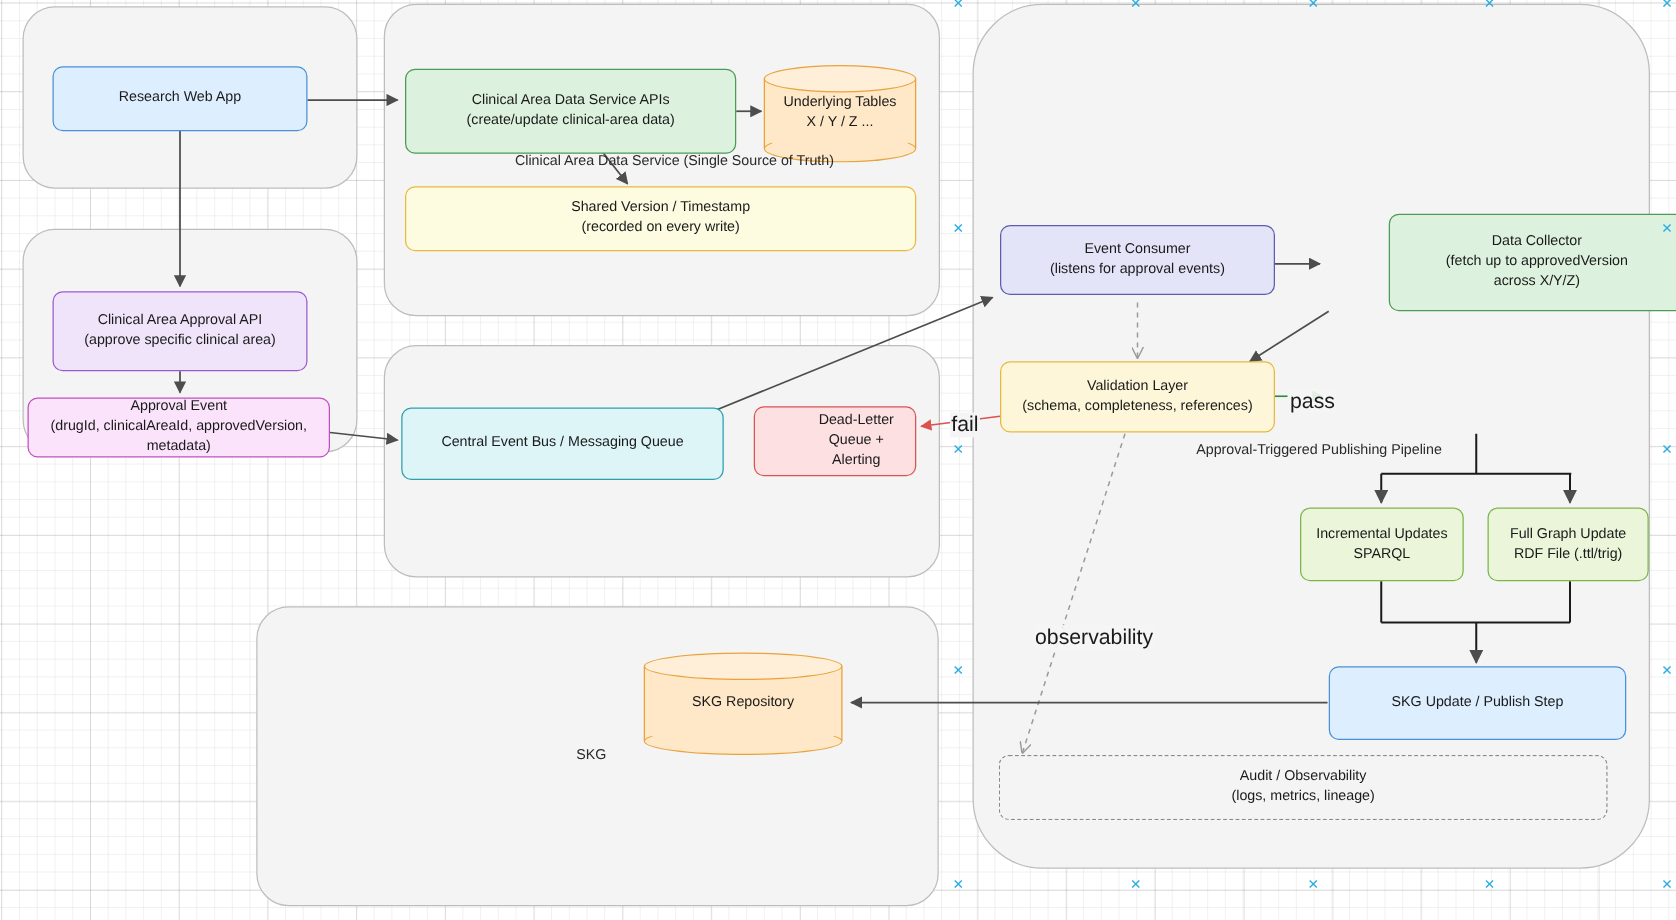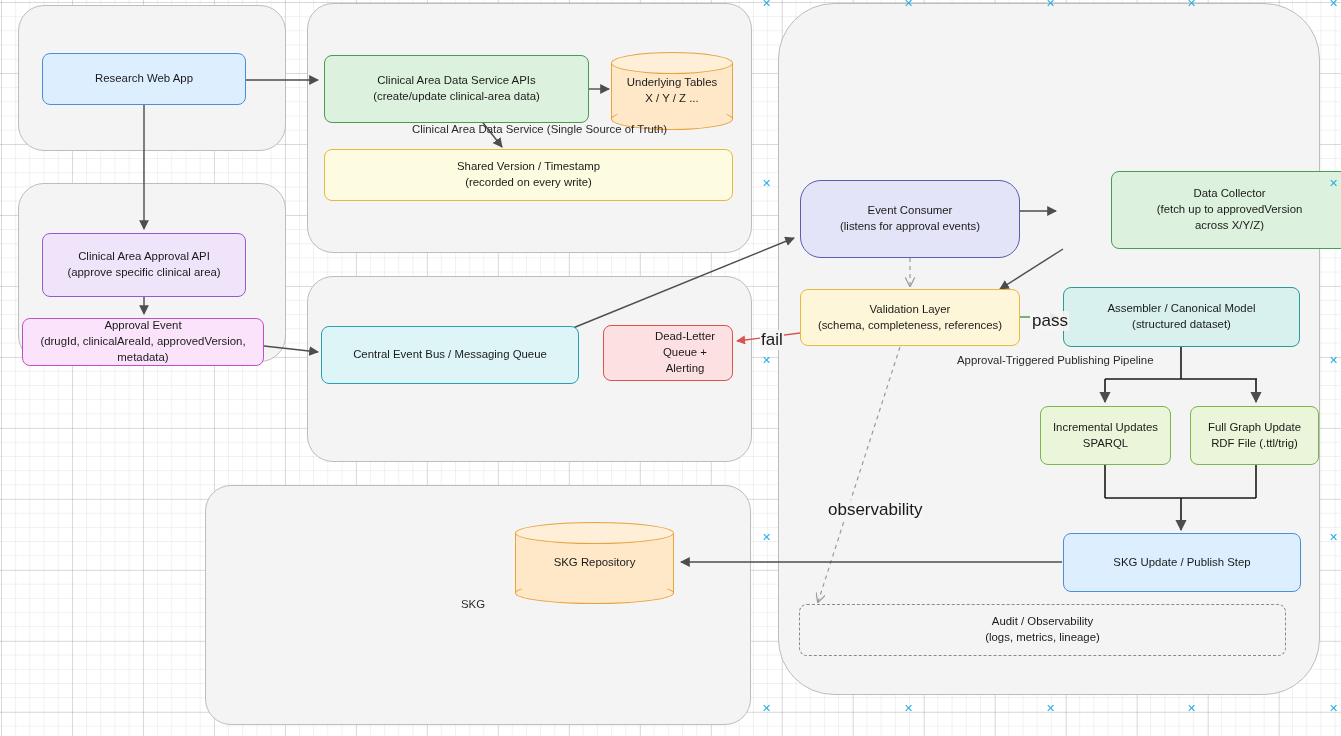--- a/index.html
+++ b/index.html
@@ -192,21 +192,21 @@
     <span><span>Central Event Bus / Messaging Queue</span></span>
   </div>
 
   <div class="node" style="left:603px;top:325px;width:130px;height:56px;background:#fde0e2;border-color:#d9534f;padding-left:40px;">
     <span>
       <span>Dead-Letter Queue +</span><br>
       <span>Alerting</span>
     </span>
   </div>
 
-  <div class="node" style="left:800px;top:180px;width:220px;height:78px;background:#e4e4f8;border-color:#5c5cb0;border-radius:21px;">
+  <div class="node" style="left:800px;top:180px;width:220px;height:56px;background:#e4e4f8;border-color:#5c5cb0;">
     <span>
       <span>Event Consumer</span><br>
       <span>(listens for approval events)</span>
     </span>
   </div>
 
   <div class="node" style="left:1063px;top:171px;width:237px;height:78px;background:#ddf2de;border-color:#4a9b54;margin-left:48px;">
     <span>
       <span>Data Collector</span><br>
       <span>(fetch up to approvedVersion</span><br>
@@ -214,26 +214,20 @@
     </span>
   </div>
 
   <div class="node" style="left:800px;top:289px;width:220px;height:57px;background:#fdf6d8;border-color:#e8b93d;">
     <span>
       <span>Validation Layer</span><br>
       <span>(schema, completeness, references)</span>
     </span>
   </div>
 
-  <div class="node" style="left:1063px;top:287px;width:237px;height:60px;background:#d8f0ee;border-color:#2a9d95;">
-    <span>
-      <span>Assembler / Canonical Model</span><br>
-      <span>(structured dataset)</span>
-    </span>
-  </div>
 
   <div class="node" style="left:1040px;top:406px;width:131px;height:59px;background:#eaf5da;border-color:#7ab648;">
     <span>
       <span>Incremental Updates</span><br>
       <span>SPARQL</span>
     </span>
   </div>
 
   <div class="node" style="left:1190px;top:406px;width:129px;height:59px;background:#eaf5da;border-color:#7ab648;">
     <span>

